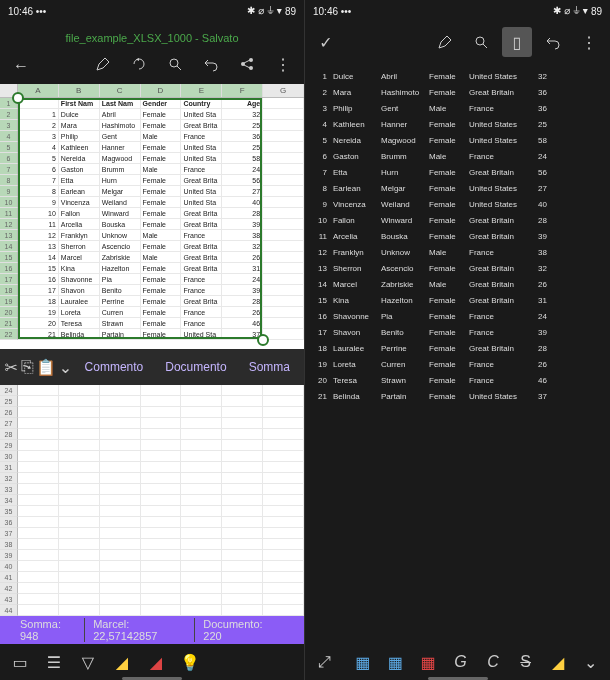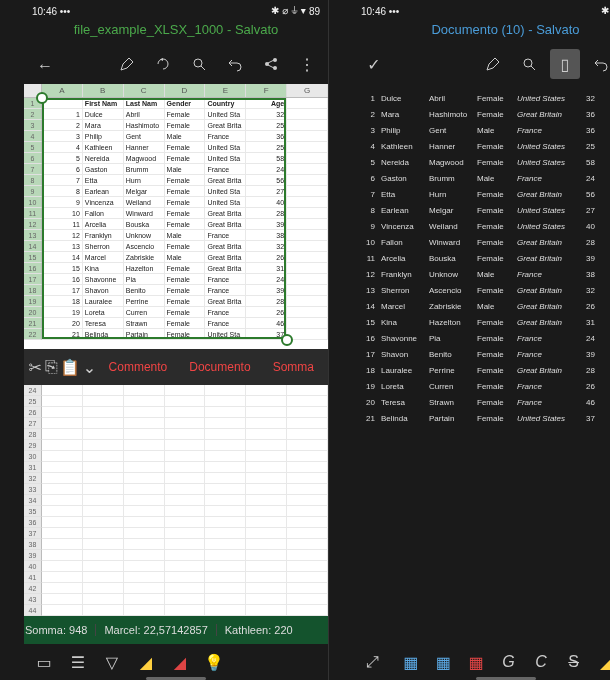--- a/index.html
+++ b/index.html
@@ -1,23 +1,23 @@
 <!DOCTYPE html>
 <html><head>
 <meta charset="utf-8">
 <style>
 * { box-sizing: border-box; margin: 0; padding: 0; font-family: Arial, sans-serif; }
 body { width: 610px; height: 680px; background: #1a1a1a; display: flex; overflow: hidden; }
-.pane { width: 305px; height: 680px; display: flex; flex-direction: column; background: #1a1a1a; position: relative; margin-left: 24px; }
+.pane { width: 305px; height: 680px; display: flex; flex-direction: column; background: #1a1a1a; position: relative; }
 .pane-left { border-right: 1px solid #333; }
 
 .status-bar { height: 22px; display: flex; align-items: center; justify-content: space-between; padding: 0 8px; color: #eee; font-size: 10px; }
 .status-icons { display: flex; gap: 3px; align-items: center; font-size: 10px; }
 
-.title-row { height: 22px; display: flex; align-items: flex-start; justify-content: center; font-size: 13px; }
+.title-row { height: 22px; display: flex; align-items: flex-end; justify-content: center; font-size: 11px; }
 .title-left { color: #4ba94b; }
 .title-right { color: #4a9cd8; }
 
 .toolbar { height: 40px; display: flex; align-items: center; padding: 0 6px; gap: 6px; }
 .tb-icon { width: 30px; height: 30px; display: flex; align-items: center; justify-content: center; color: #ccc; cursor: pointer; border-radius: 3px; }
 .tb-icon.active { background: #555; }
 .tb-spacer { flex: 1; }
 
 
 .sheet-area { background: #fff; position: relative; flex-shrink: 0; height: 265px; overflow: hidden; }
@@ -30,41 +30,41 @@
 .row-num { width: 18px; text-align: center; font-size: 7px; color: #666; background: #e8e8e8; border-right: 1px solid #bbb; border-bottom: 1px solid #e0e0e0; line-height: 11px; }
 .row-num.sel { background: #b8d8b8; }
 .cell { flex: 1; font-size: 7px; padding: 0 2px; border-right: 1px solid #e8e8e8; border-bottom: 1px solid #e8e8e8; white-space: nowrap; overflow: hidden; line-height: 11px; color: #222; }
 .cell.num { text-align: right; }
 .grid-row.header-row .cell { font-weight: bold; }
 .selection-box { position: absolute; border: 2px solid #2c7a2c; pointer-events: none; }
 .sel-handle { position: absolute; width: 12px; height: 12px; border: 2px solid #2c7a2c; background: #fff; border-radius: 50%; }
 
 .context-bar { height: 36px; background: #2b2b2b; display: flex; align-items: center; gap: 2px; padding: 0 4px; overflow: hidden; }
 .ctx-icon { width: 28px; height: 28px; display: flex; align-items: center; justify-content: center; color: #ccc; cursor: pointer; }
-.ctx-item { padding: 0 10px; color: #ef4444; font-size: 12px; cursor: pointer; text-align: center; }
+.ctx-item { padding: 0 10px; color: #c4b5fd; font-size: 12px; cursor: pointer; text-align: center; }
 
 .blank-grid { flex: 1; background: #fff; overflow: hidden; }
 .blank-row { display: flex; height: 11px; }
 
-.summary-bar { height: 28px; background: #14532d; display: flex; align-items: center; padding: 0 1px; color: #ddd; font-size: 11px; gap: 8px; }
+.summary-bar { height: 28px; background: #8b5cf6; display: flex; align-items: center; padding: 0 20px; color: #ddd; font-size: 11px; gap: 8px; }
 .summary-item { border-right: 1px solid #444; padding-right: 8px; }
 .summary-item:last-child { border: none; }
 
 .bottom-toolbar { height: 36px; background: #1a1a1a; display: flex; align-items: center; gap: 6px; padding: 0 6px; }
 .bt-icon { width: 28px; height: 28px; display: flex; align-items: center; justify-content: center; color: #ccc; cursor: pointer; }
 .bt-highlight { color: #ffd040; }
 
 
 .doc-body { flex: 1; padding: 6px 10px; background: #1a1a1a; overflow: hidden; }
 .doc-row { display: flex; align-items: center; height: 16px; gap: 6px; font-size: 8px; color: #ccc; }
 .doc-row .c1 { width: 12px; text-align: right; color: #ddd; }
 .doc-row .c2 { width: 42px; color: #ddd; }
 .doc-row .c3 { width: 42px; color: #ddd; }
 .doc-row .c4 { width: 34px; color: #ddd; }
-.doc-row .c5 { width: 52px; color: #ddd; font-style: italic; }
+.doc-row .c5 { width: 52px; color: #ddd; }
 .doc-row .c6 { width: 20px; text-align: right; color: #ddd; }
 
 .scroll-hint { position: absolute; bottom: 0; left: 50%; width: 60px; height: 3px; background: #666; border-radius: 2px; transform: translateX(-50%); }
 </style>
 </head>
 <body>
 
 <div class="pane pane-left">
   <div class="status-bar">
     <span><span>10:46</span> <span>•••</span></span>
@@ -567,42 +567,39 @@
         <div class="cell"></div>
         <div class="cell"></div>
         <div class="cell"></div>
         <div class="cell"></div>
       </div>
     </div>
 
   <div class="summary-bar">
     <span class="summary-item"><span>Somma:</span> <span>948</span></span>
     <span class="summary-item"><span>Marcel:</span> <span>22,57142857</span></span>
-    <span class="summary-item"><span>Kathleen:</span> <span>220</span></span>
+    <span class="summary-item"><span>Documento:</span> <span>220</span></span>
   </div>
 
   <div class="bottom-toolbar">
     <div class="bt-icon">▭</div>
     <div class="bt-icon">☰</div>
     <div class="bt-icon">▽</div>
     <div class="bt-icon bt-highlight">◢</div>
     <div class="bt-icon" style="color:#d44;">◢</div>
     <div class="bt-icon">💡</div>
   </div>
   <div class="scroll-hint"></div>
 </div>
 
 <div class="pane">
   <div class="status-bar">
     <span><span>10:46</span> <span>•••</span></span>
     <span class="status-icons">✱ ⌀ ⏚ ▾ <span>89</span></span>
   </div>
-  <div class="title-row">
-      <span class="title-right">Documento (10) - Salvato</span>
-    </div>
   <div class="toolbar">
     <div class="tb-icon">✓</div>
     <div class="tb-spacer"></div>
     <div class="tb-icon">
         <svg width="16" height="16" viewBox="0 0 16 16">
           <path d="M2 14 L4 8 L10 2 L14 6 L8 12 Z" stroke="#ccc" fill="none"></path>
         </svg>
       </div>
     <div class="tb-icon">
         <svg width="16" height="16" viewBox="0 0 16 16">

